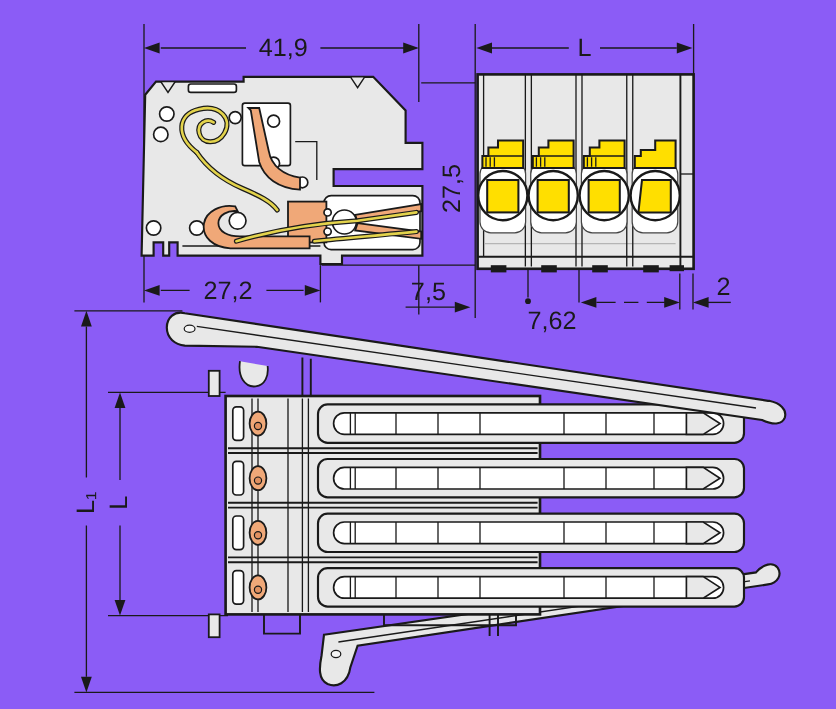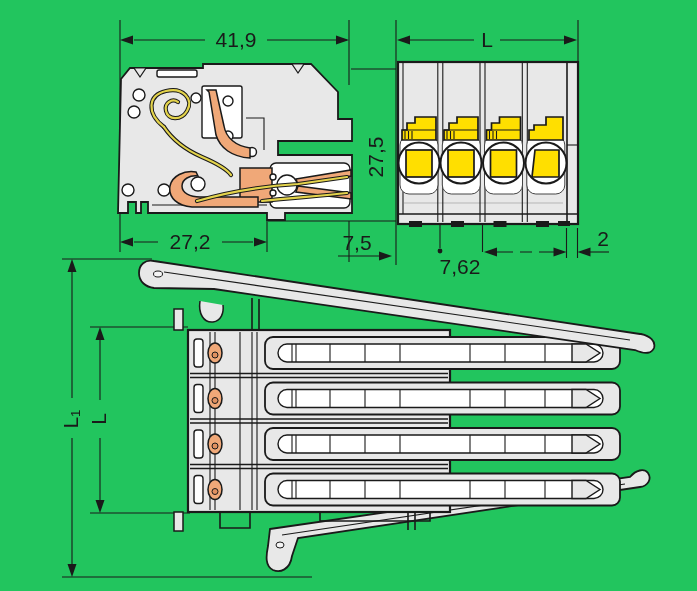--- a/index.html
+++ b/index.html
@@ -1,16 +1,16 @@
 <!DOCTYPE html>
 <html><head>
 <meta charset="utf-8">
 <style>
   html,body{margin:0;padding:0;background:#ffffff;}
-  .stage{position:relative;width:697px;height:591px;background:#22c55e;overflow:hidden;
+  .stage{position:relative;width:697px;height:591px;background:#8b5cf6;overflow:hidden;
          font-family:"Liberation Sans","DejaVu Sans",sans-serif;}
   svg{display:block;}
   text{fill:#1a1a1a;font-size:21px;font-family:"Liberation Sans","DejaVu Sans",sans-serif;}
   .thin{stroke:#1a1a1a;stroke-width:1.1;fill:none;}
   .med{stroke:#1a1a1a;stroke-width:1.6;fill:none;}
   .body{fill:#e8e8e8;stroke:#1a1a1a;stroke-width:1.8;}
   .bodyT{fill:#e8e8e8;stroke:#1a1a1a;stroke-width:2.2;}
   .white{fill:#ffffff;stroke:#1a1a1a;stroke-width:1.4;}
   .copper{fill:#f0a878;stroke:#1a1a1a;stroke-width:1.5;}
   .yellow{fill:#ffdf00;stroke:#1a1a1a;stroke-width:1.7;}

